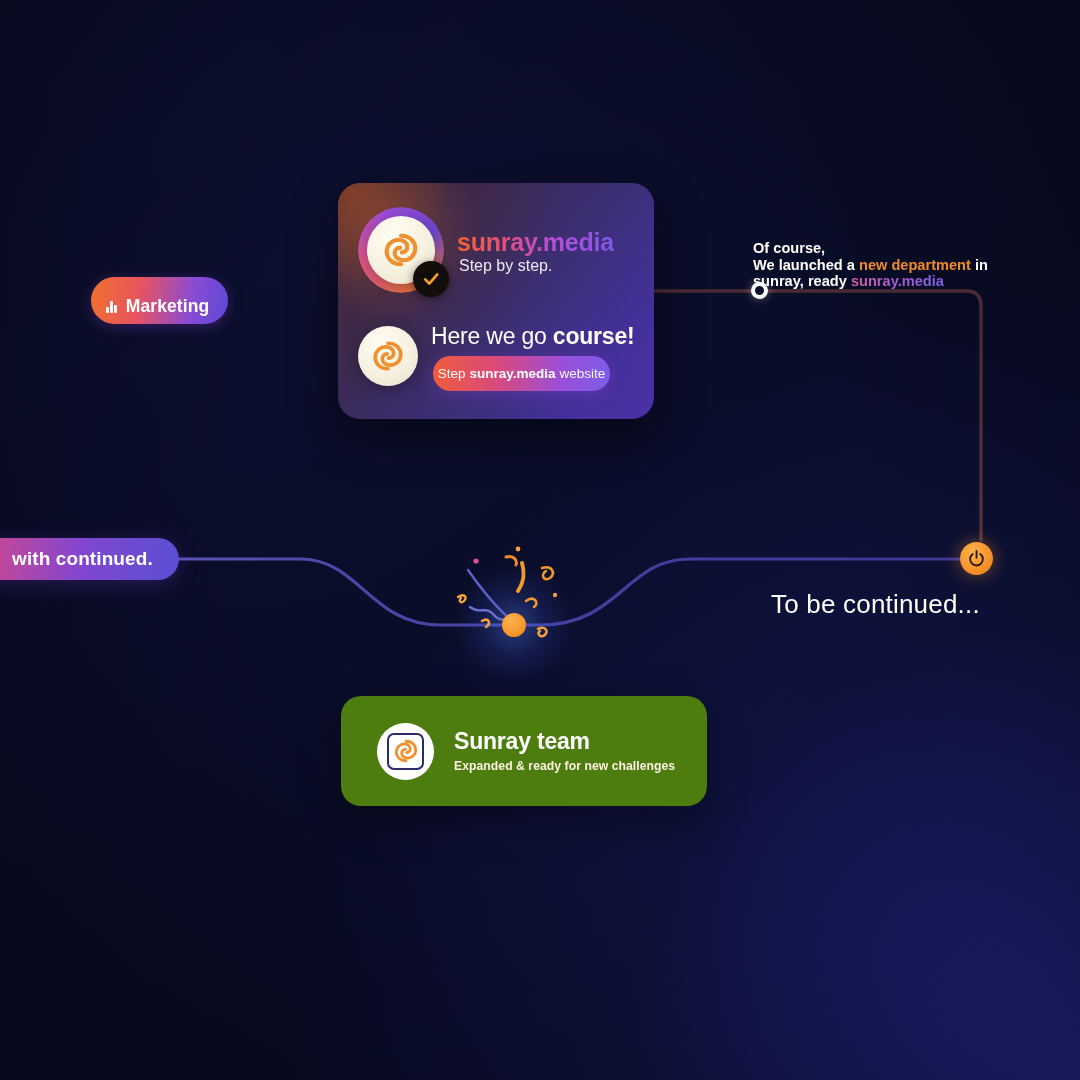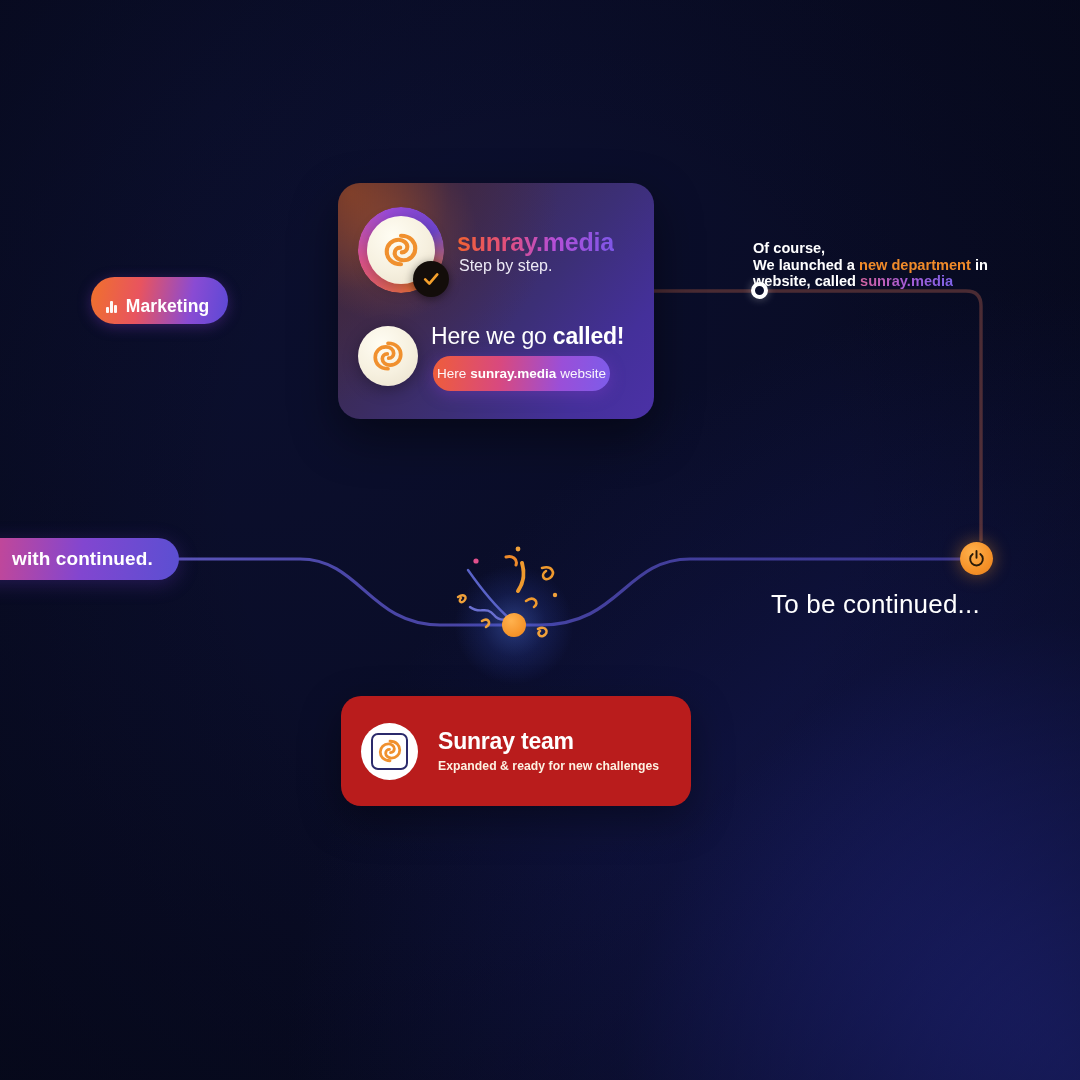--- a/index.html
+++ b/index.html
@@ -146,22 +146,22 @@
     background:radial-gradient(circle at 38% 32%, #ffb24f 0%, #f59228 70%, #ea8420 100%);
   }
   #burst-glow{
     position:absolute;left:454px;top:565px;width:120px;height:120px;border-radius:50%;
     background:radial-gradient(circle, rgba(90,130,255,.38) 0%, rgba(60,90,220,.16) 38%, rgba(30,40,120,0) 70%);
   }
 
   
   #team-card{
     position:absolute;left:341px;top:696px;width:330px;height:110px;
-    border-radius:20px;background:#b91c1c;
-    display:flex;align-items:center;padding-left:20px;gap:20px;
+    border-radius:20px;background:#4d7c0f;
+    display:flex;align-items:center;padding-left:36px;gap:20px;
     box-shadow:0 14px 40px rgba(0,0,0,.38);
   }
   #team-avatar{
     width:57px;height:57px;border-radius:50%;background:#ffffff;
     display:flex;align-items:center;justify-content:center;flex:0 0 auto;
   }
   #team-avatar .frame{
     width:37px;height:37px;border-radius:7px;border:2.6px solid #2b2a6b;
     display:flex;align-items:center;justify-content:center;box-sizing:border-box;
   }
@@ -253,31 +253,31 @@
     <div class="avatar" style="left:20px;top:143px;width:60px;height:60px;">
       <svg width="34" height="34" viewBox="0 0 48 48">
         <path d="M24 6 C36 6 42 14 42 22 C42 31 35 37 27 37 C21 37 16 33 16 28 C16 24 19 21 23 21" fill="none" stroke="#f0902e" stroke-width="5.2" stroke-linecap="round"></path>
         <path d="M24 42 C12 42 6 34 6 26 C6 17 13 11 21 11 C27 11 32 15 32 20 C32 24 29 27 25 27" fill="none" stroke="#f0902e" stroke-width="5.2" stroke-linecap="round"></path>
       </svg>
     </div>
   </div>
 
   <div id="brand-name">sunray.media</div>
   <div id="brand-tagline">Step by step.</div>
-  <div id="headline"><span>Here we go </span><b>called!</b></div>
+  <div id="headline"><span>Here we go </span><b>course!</b></div>
   <button id="visit-btn">
-      <span>Here </span>
+      <span>Step </span>
       <b>sunray.media</b>
       <span> website</span>
     </button>
 
   <div id="intro-copy">
     <div>Of course,</div>
     <div><span>We launched a </span><span class="hl-orange">new department</span><span> in</span></div>
-    <div><span>website, called </span><span class="hl-grad">sunray.media</span></div>
+    <div><span>sunray, ready </span><span class="hl-grad">sunray.media</span></div>
   </div>
 
   <div id="white-node"></div>
 
   <div id="power-node">
     <svg width="19" height="19" viewBox="0 0 24 24">
       <path d="M7.2 6.4 A8 8 0 1 0 16.8 6.4" fill="none" stroke="#2a1a08" stroke-width="2.4" stroke-linecap="round"></path>
       <line x1="12" y1="2.6" x2="12" y2="11" stroke="#2a1a08" stroke-width="2.4" stroke-linecap="round"></line>
     </svg>
   </div>

